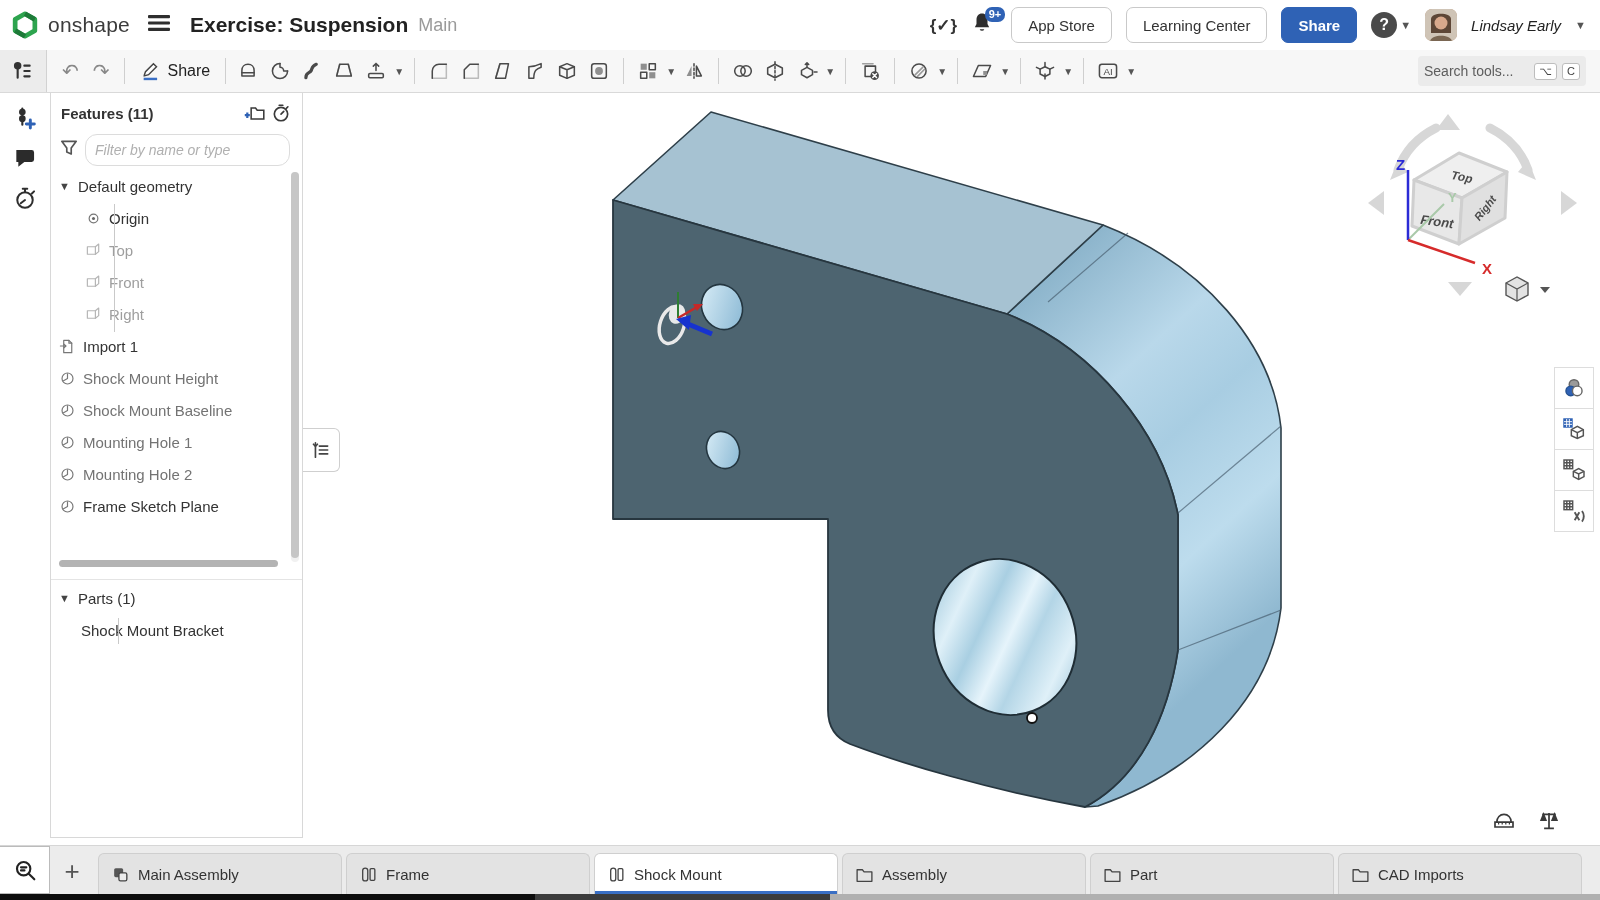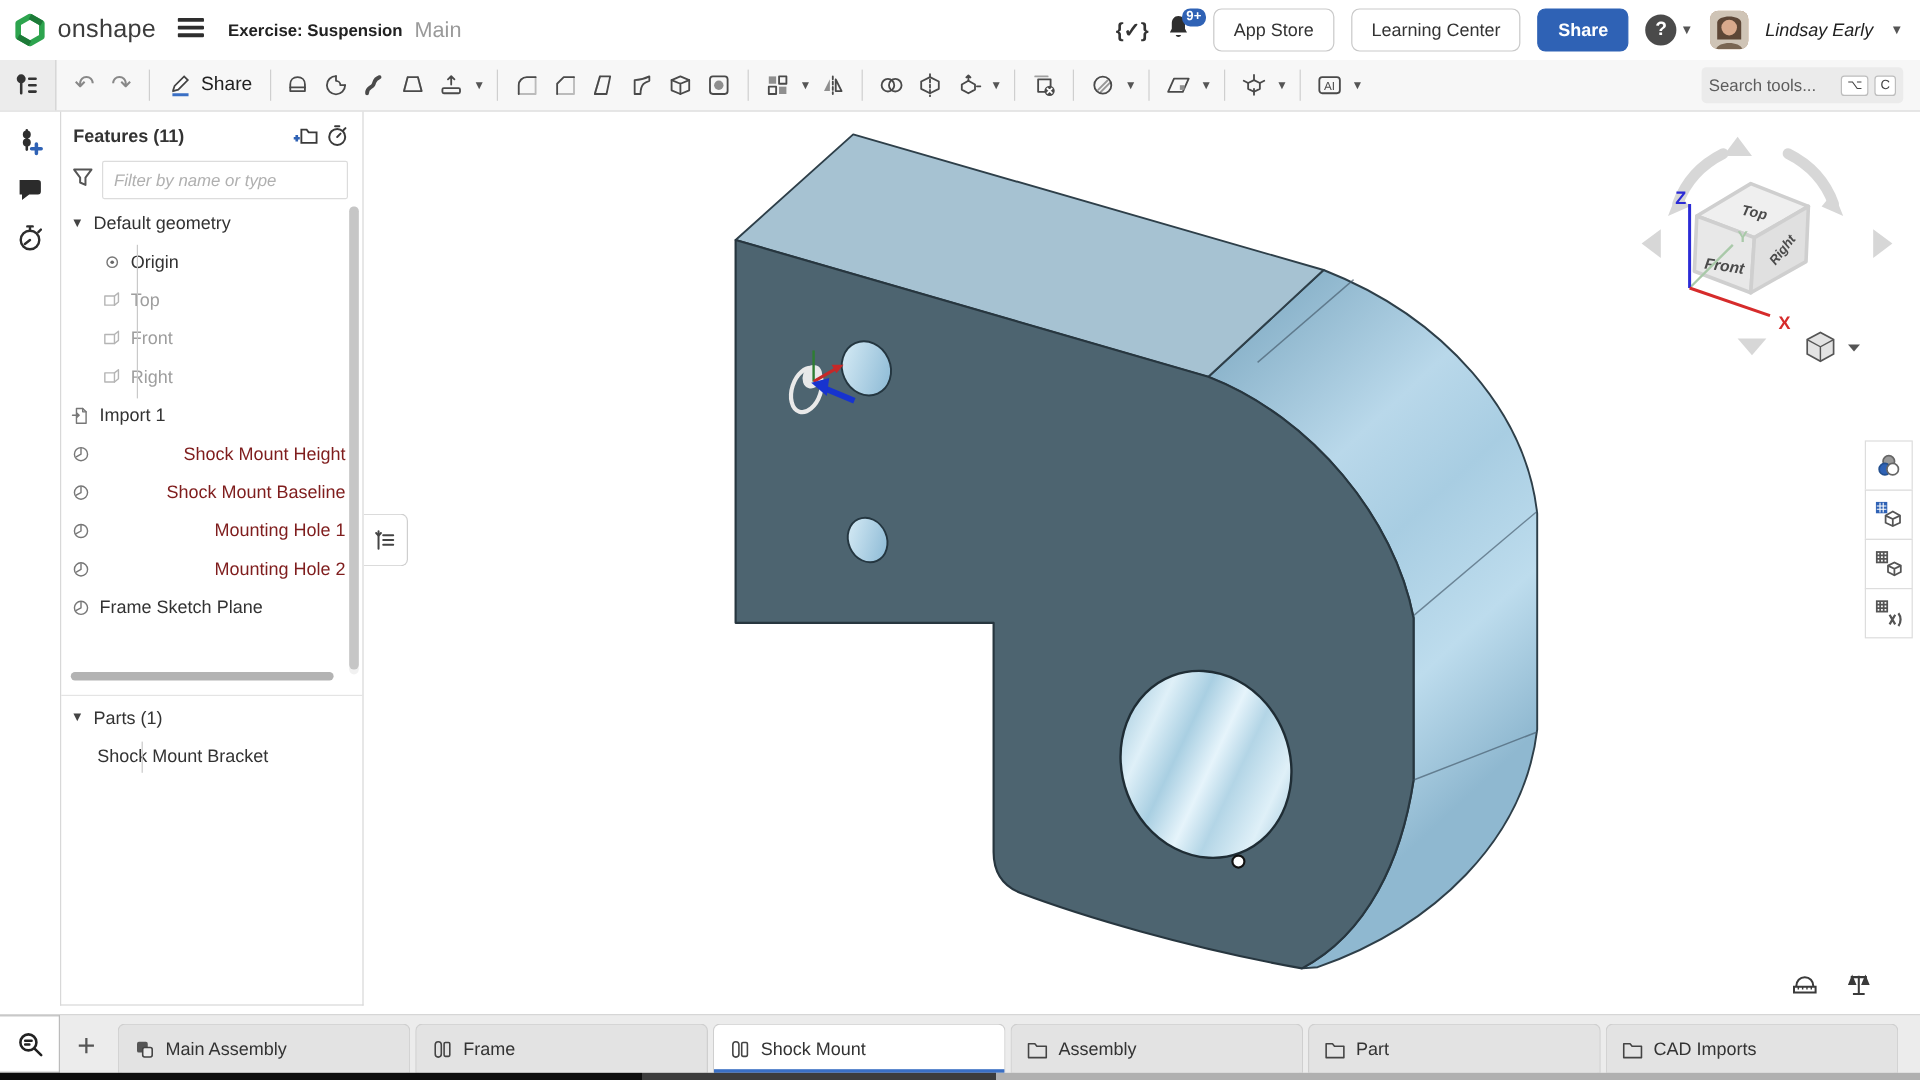--- a/index.html
+++ b/index.html
@@ -5,21 +5,21 @@
   html,body{margin:0;padding:0;}
   body{width:1600px;height:900px;position:relative;overflow:hidden;background:#fff;
        font-family:"Liberation Sans",sans-serif;color:#333;-webkit-font-smoothing:antialiased;}
   .abs{position:absolute;}
   
   #topbar{left:0;top:0;width:1600px;height:50px;background:#fff;border-bottom:1px solid #e3e3e3;
           display:flex;align-items:center;z-index:8;}
   #logo-wrap{display:flex;align-items:center;gap:8px;padding-left:10px;}
   #logo-text{font-size:21px;font-weight:500;color:#3c3c3c;letter-spacing:.2px;}
   #hamburger{margin-left:18px;cursor:pointer;}
-  #doc-title{margin-left:20px;font-size:14px;font-weight:700;color:#222;}
+  #doc-title{margin-left:20px;font-size:21px;font-weight:700;color:#222;}
   #workspace{margin-left:10px;font-size:18px;color:#9a9a9a;}
   #topbar-right{margin-left:auto;display:flex;align-items:center;gap:14px;padding-right:14px;}
   #fs-icon{font-size:17px;font-weight:700;color:#333;}
   #bell-wrap{position:relative;width:26px;height:28px;}
   #bell-badge{position:absolute;top:-4px;right:-8px;background:#2f62b5;color:#fff;font-size:11px;
               font-weight:700;border-radius:7px;padding:1px 4px;line-height:13px;}
   .tb-btn{height:36px;display:flex;align-items:center;padding:0 16px;background:#fff;
           border:1px solid #c9c9c9;border-radius:7px;font-size:15px;color:#333;cursor:pointer;}
   .tb-btn.blue{background:#2f62b5;border-color:#2f62b5;color:#fff;font-weight:600;}
   #help-circle{width:26px;height:26px;border-radius:50%;background:#4a4a4a;color:#fff;display:flex;
@@ -47,29 +47,29 @@
   #left-rail{left:0;top:92px;width:50px;height:753px;background:#fff;z-index:6;}
   .rail-btn{width:50px;height:40px;display:flex;align-items:center;justify-content:center;cursor:pointer;}
   
   #features-panel{left:50px;top:92px;width:253px;height:746px;background:#fff;border:1px solid #d8d8d8;
                   border-top:none;box-sizing:border-box;z-index:7;}
   #fp-header{position:absolute;left:10px;top:8px;right:8px;height:26px;display:flex;align-items:center;}
   #fp-title{font-size:15px;font-weight:700;color:#333;}
   #fp-header .sp{flex:1;}
   .fp-hicon{width:26px;height:24px;display:flex;align-items:center;justify-content:center;cursor:pointer;}
   #fp-filter{position:absolute;left:8px;top:42px;right:12px;height:32px;display:flex;align-items:center;gap:6px;}
-  #filter-input{flex:1;height:30px;border:1px solid #dcdcdc;border-radius:2px;font-style:italic;
+  #filter-input{flex:1;height:30px;border:1px solid #dcdcdc;border-radius:12px;font-style:italic;
                 font-size:14px;color:#666;padding:0 9px;outline:none;font-family:"Liberation Sans",sans-serif;}
   #filter-input::placeholder{color:#b0b0b0;}
   #feature-tree{position:absolute;left:0;top:78px;right:14px;}
   .trow{height:32px;display:flex;align-items:center;gap:7px;font-size:15px;color:#333;cursor:pointer;padding-left:8px;}
   .trow .chevron{font-size:11px;color:#444;width:12px;}
   .trow.indent1{padding-left:34px;}
   .trow.muted{color:#9e9e9e;}
-  .trow.error{color:#7f1d1d;justify-content:space-between;}
+  .trow.error{color:#737373;}
   .guide{position:absolute;width:1px;background:#c9c9c9;}
   #fp-hscroll{position:absolute;left:8px;top:468px;width:219px;height:7px;border-radius:4px;background:#b3b3b3;cursor:pointer;}
   #fp-vscroll{position:absolute;right:3px;top:80px;width:8px;height:390px;background:#f1f1f1;border-radius:4px;cursor:pointer;}
   #fp-vthumb{width:8px;height:386px;background:#c6c6c6;border-radius:4px;}
   #fp-divider{position:absolute;left:0;top:487px;width:100%;height:1px;background:#e4e4e4;}
   #parts-section{position:absolute;left:0;top:490px;right:0;}
   
   #flyout-handle{left:303px;top:428px;width:36px;height:42px;background:#fff;border:1px solid #cfcfcf;
                  border-left:none;border-radius:0 6px 6px 0;display:flex;align-items:center;justify-content:center;
                  z-index:6;cursor:pointer;}

